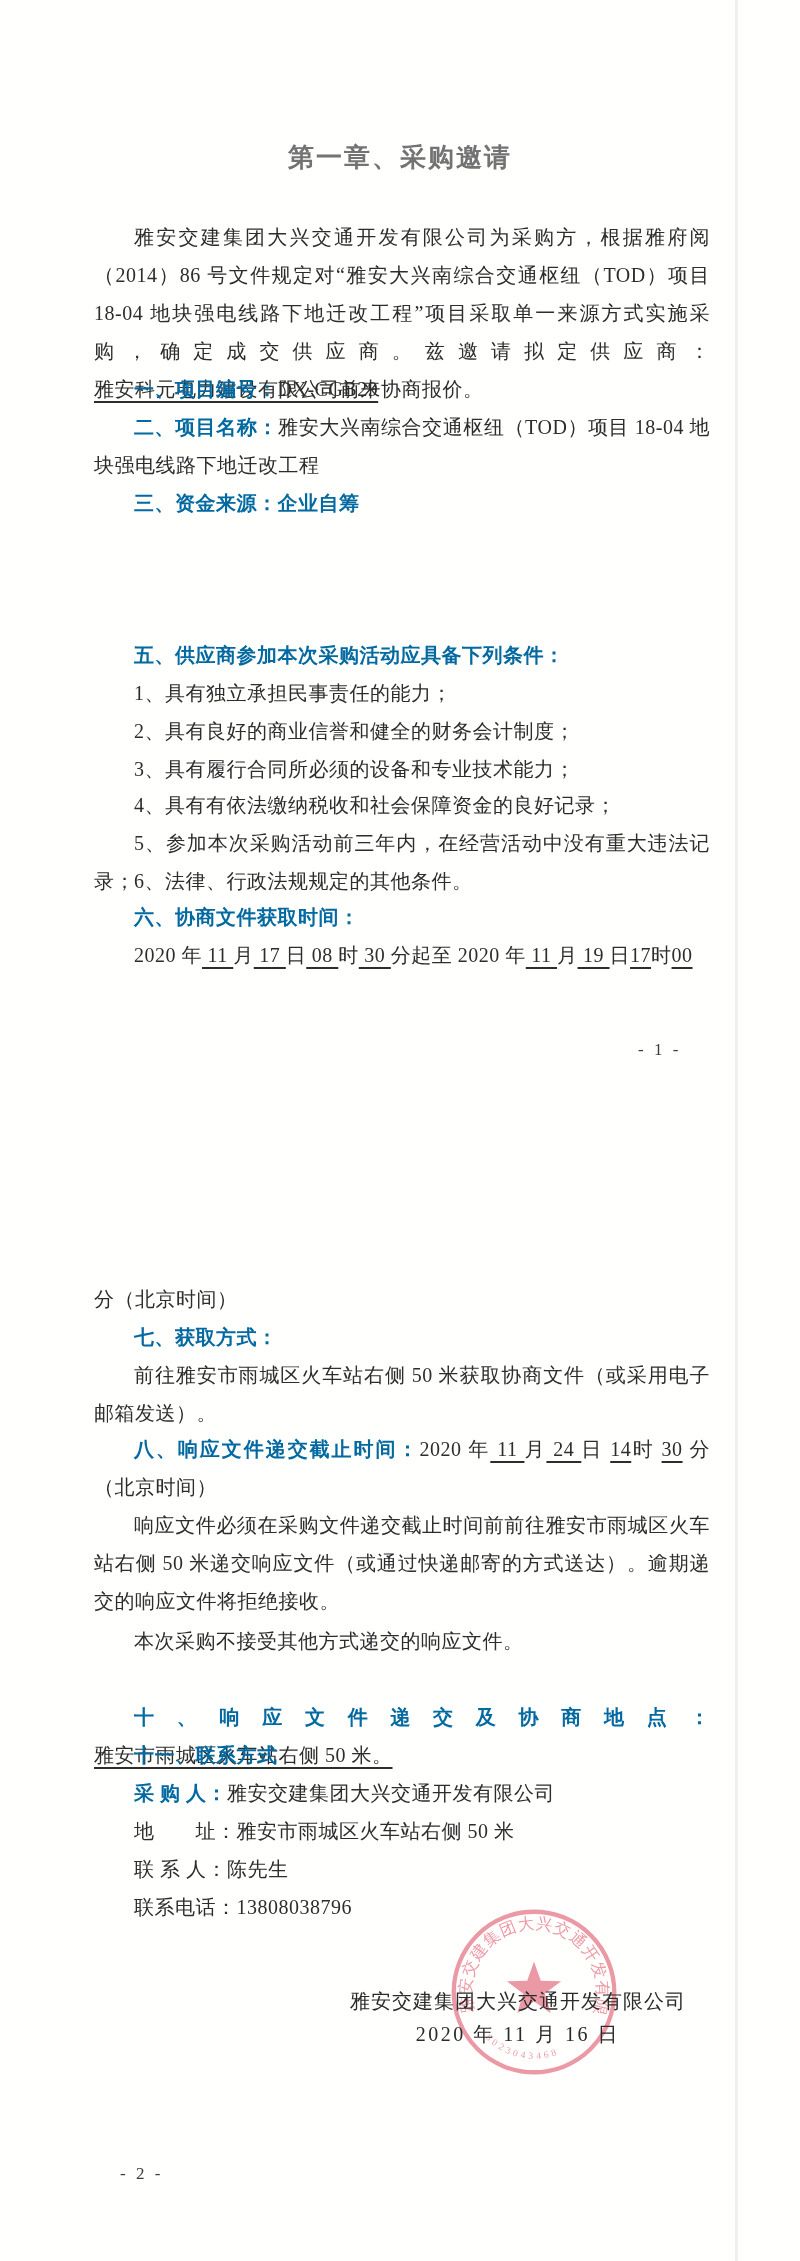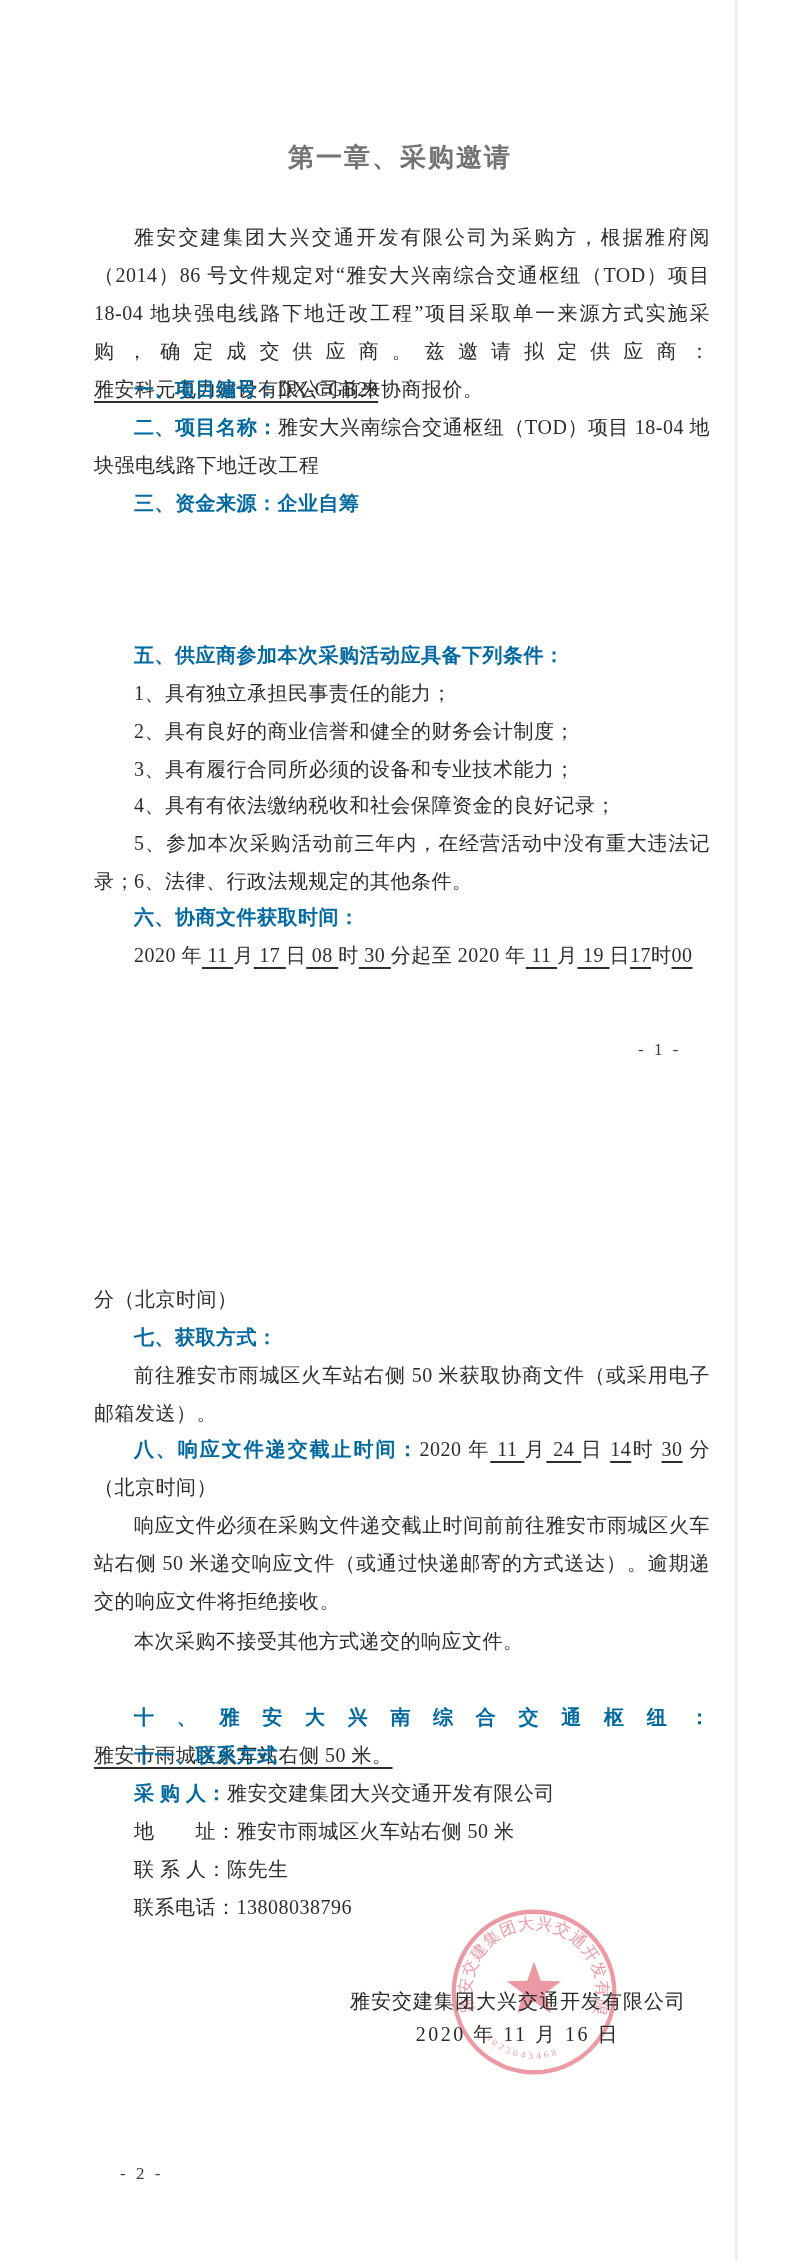--- a/index.html
+++ b/index.html
@@ -65,21 +65,21 @@
 
   <div class="para indent" style="top:1356px">前往雅安市雨城区火车站右侧 50 米获取协商文件（或采用电子邮箱发送）。</div>
 
   <div class="para indent" style="top:1430px"><span class="b">八、响应文件递交截止时间：</span><span>2020 年</span><span class="u"> 11 </span><span>月</span><span class="u"> 24 </span><span>日 </span><span class="u">14</span><span>时 </span><span class="u">30</span><span> 分 （北京时间）</span></div>
 
   <div class="para indent" style="top:1506px">响应文件必须在采购文件递交截止时间前前往雅安市雨城区火车站右侧 50 米递交响应文件（或通过快递邮寄的方式送达）。逾期递交的响应文件将拒绝接收。</div>
 
   <div class="para indent" style="top:1622px">本次采购不接受其他方式递交的响应文件。</div>
 
 
-  <div class="para indent" style="top:1698px"><span class="b">十、雅安大兴南综合交通枢纽：</span><span class="u">雅安市雨城区火车站右侧 50 米。</span></div>
+  <div class="para indent" style="top:1698px"><span class="b">十、响应文件递交及协商地点：</span><span class="u">雅安市雨城区火车站右侧 50 米。</span></div>
 
   <div class="para indent" style="top:1774px"><span class="b">采 购 人：</span><span>雅安交建集团大兴交通开发有限公司</span></div>
 
   <div class="para indent b" style="top:1736px">十一、联系方式</div>
   <div class="para indent" style="top:1812px"><span>地　　址：</span><span>雅安市雨城区火车站右侧 50 米</span></div>
   <div class="para indent" style="top:1850px"><span>联 系 人：</span><span>陈先生</span></div>
   <div class="para indent" style="top:1888px"><span>联系电话：</span><span>13808038796</span></div>
 
   <svg class="seal" width="172" height="172" viewBox="0 0 180 180">
     <defs>

